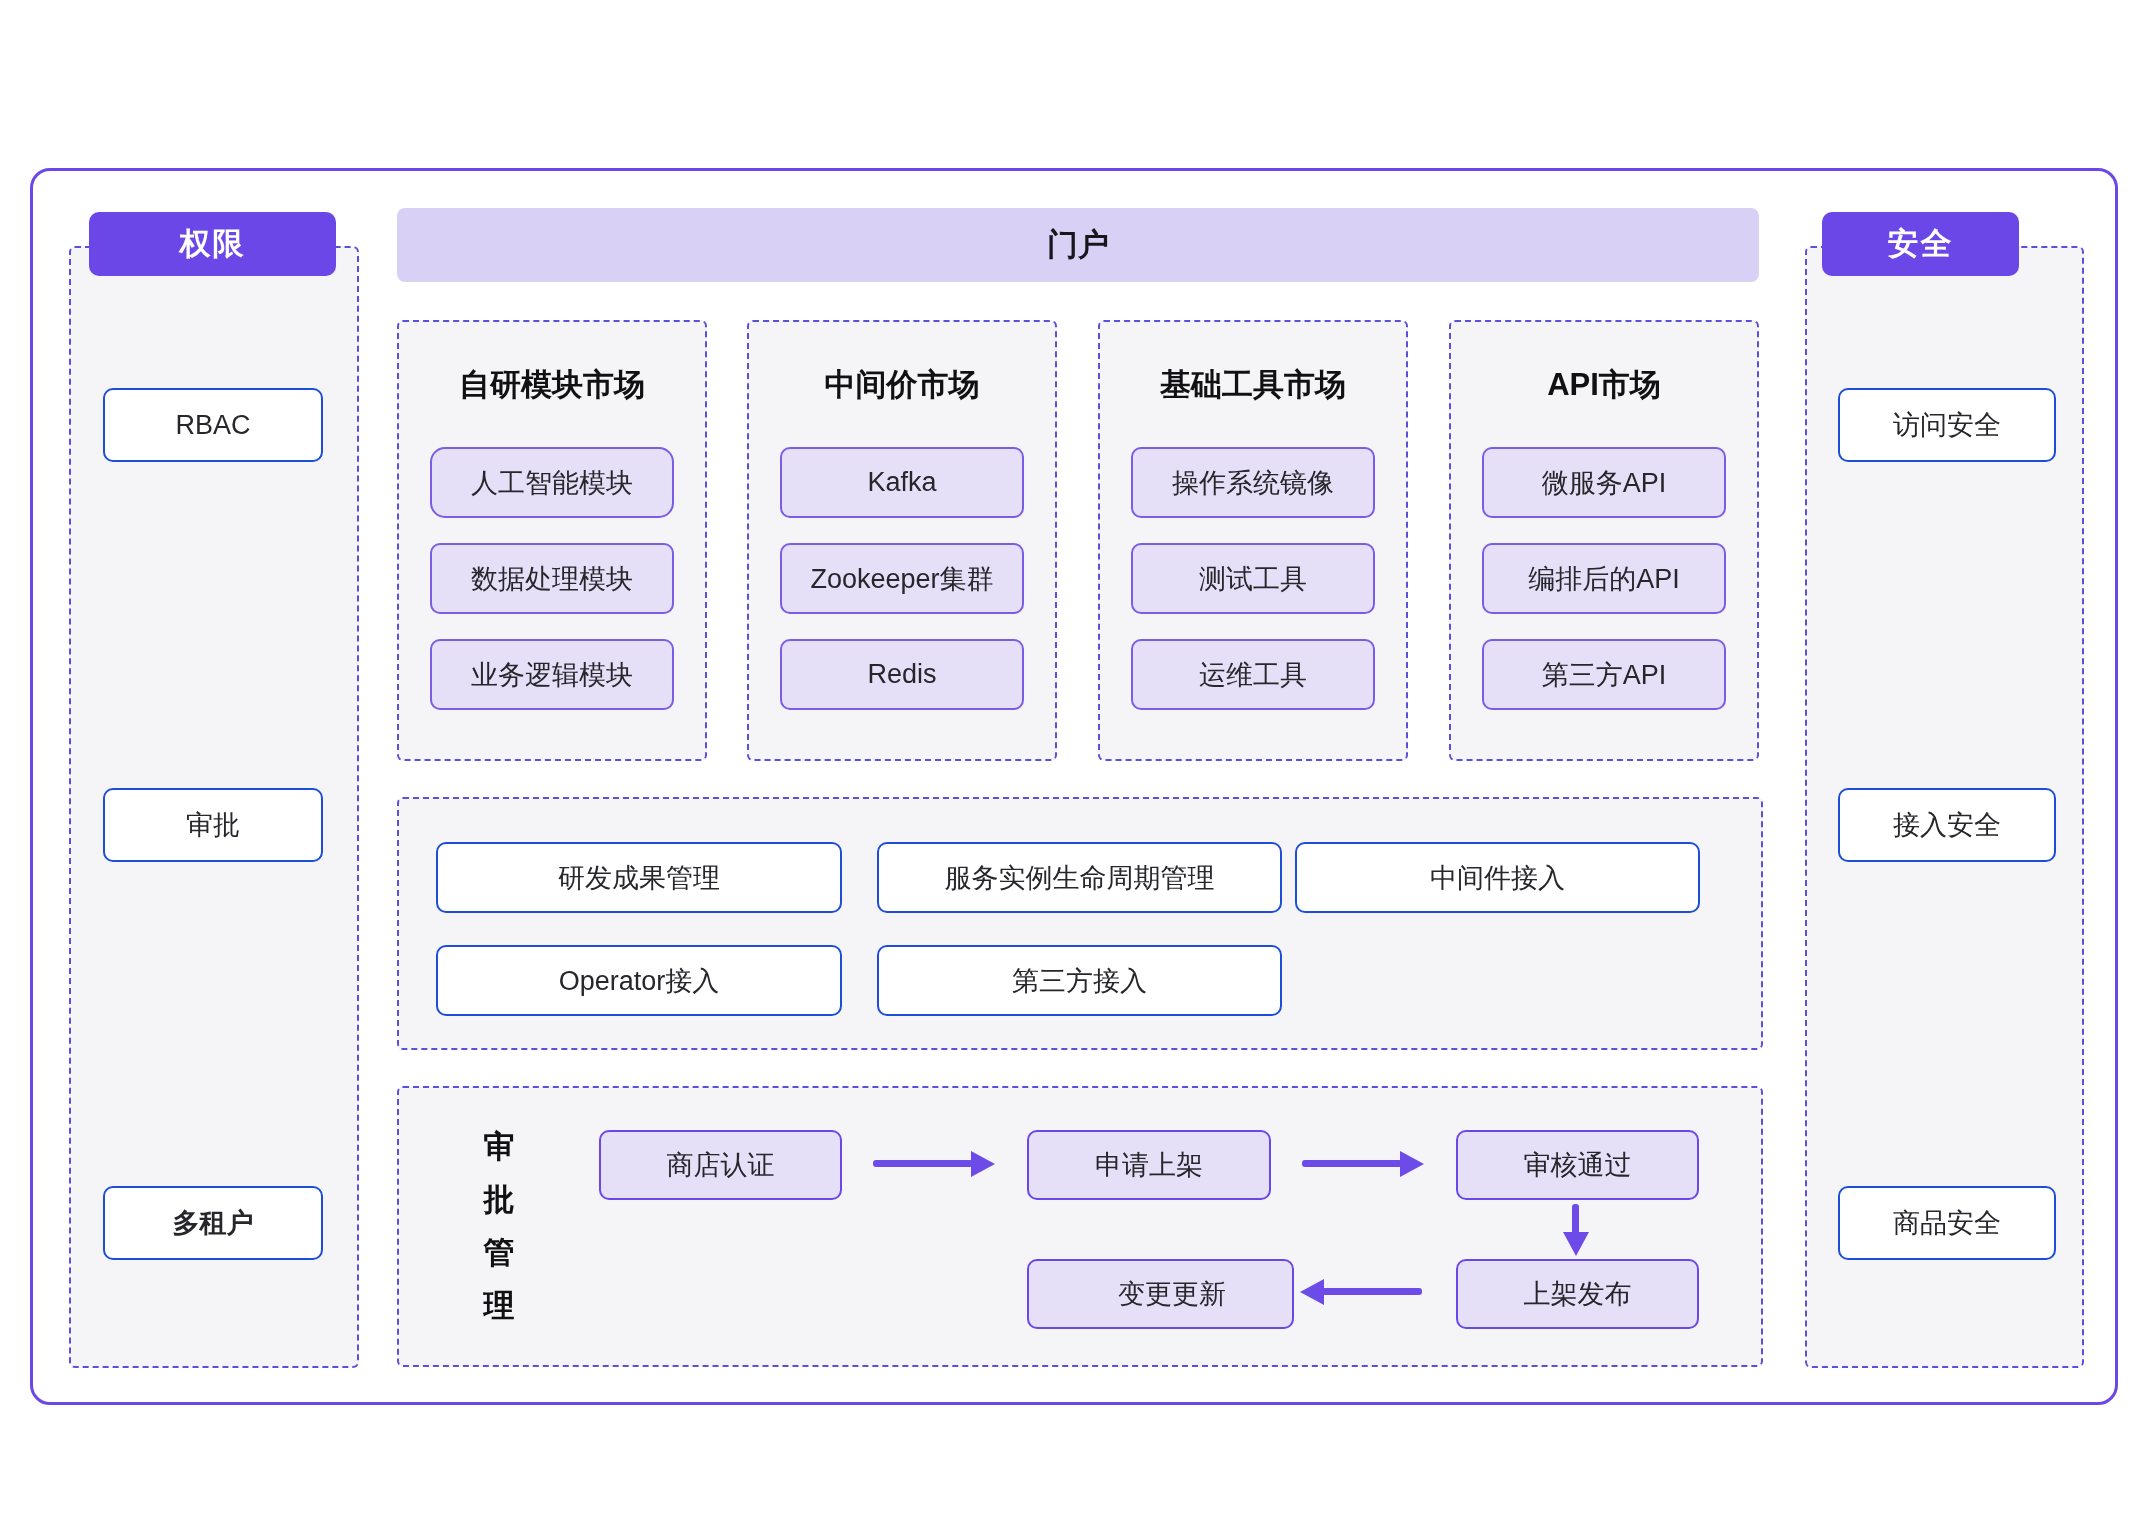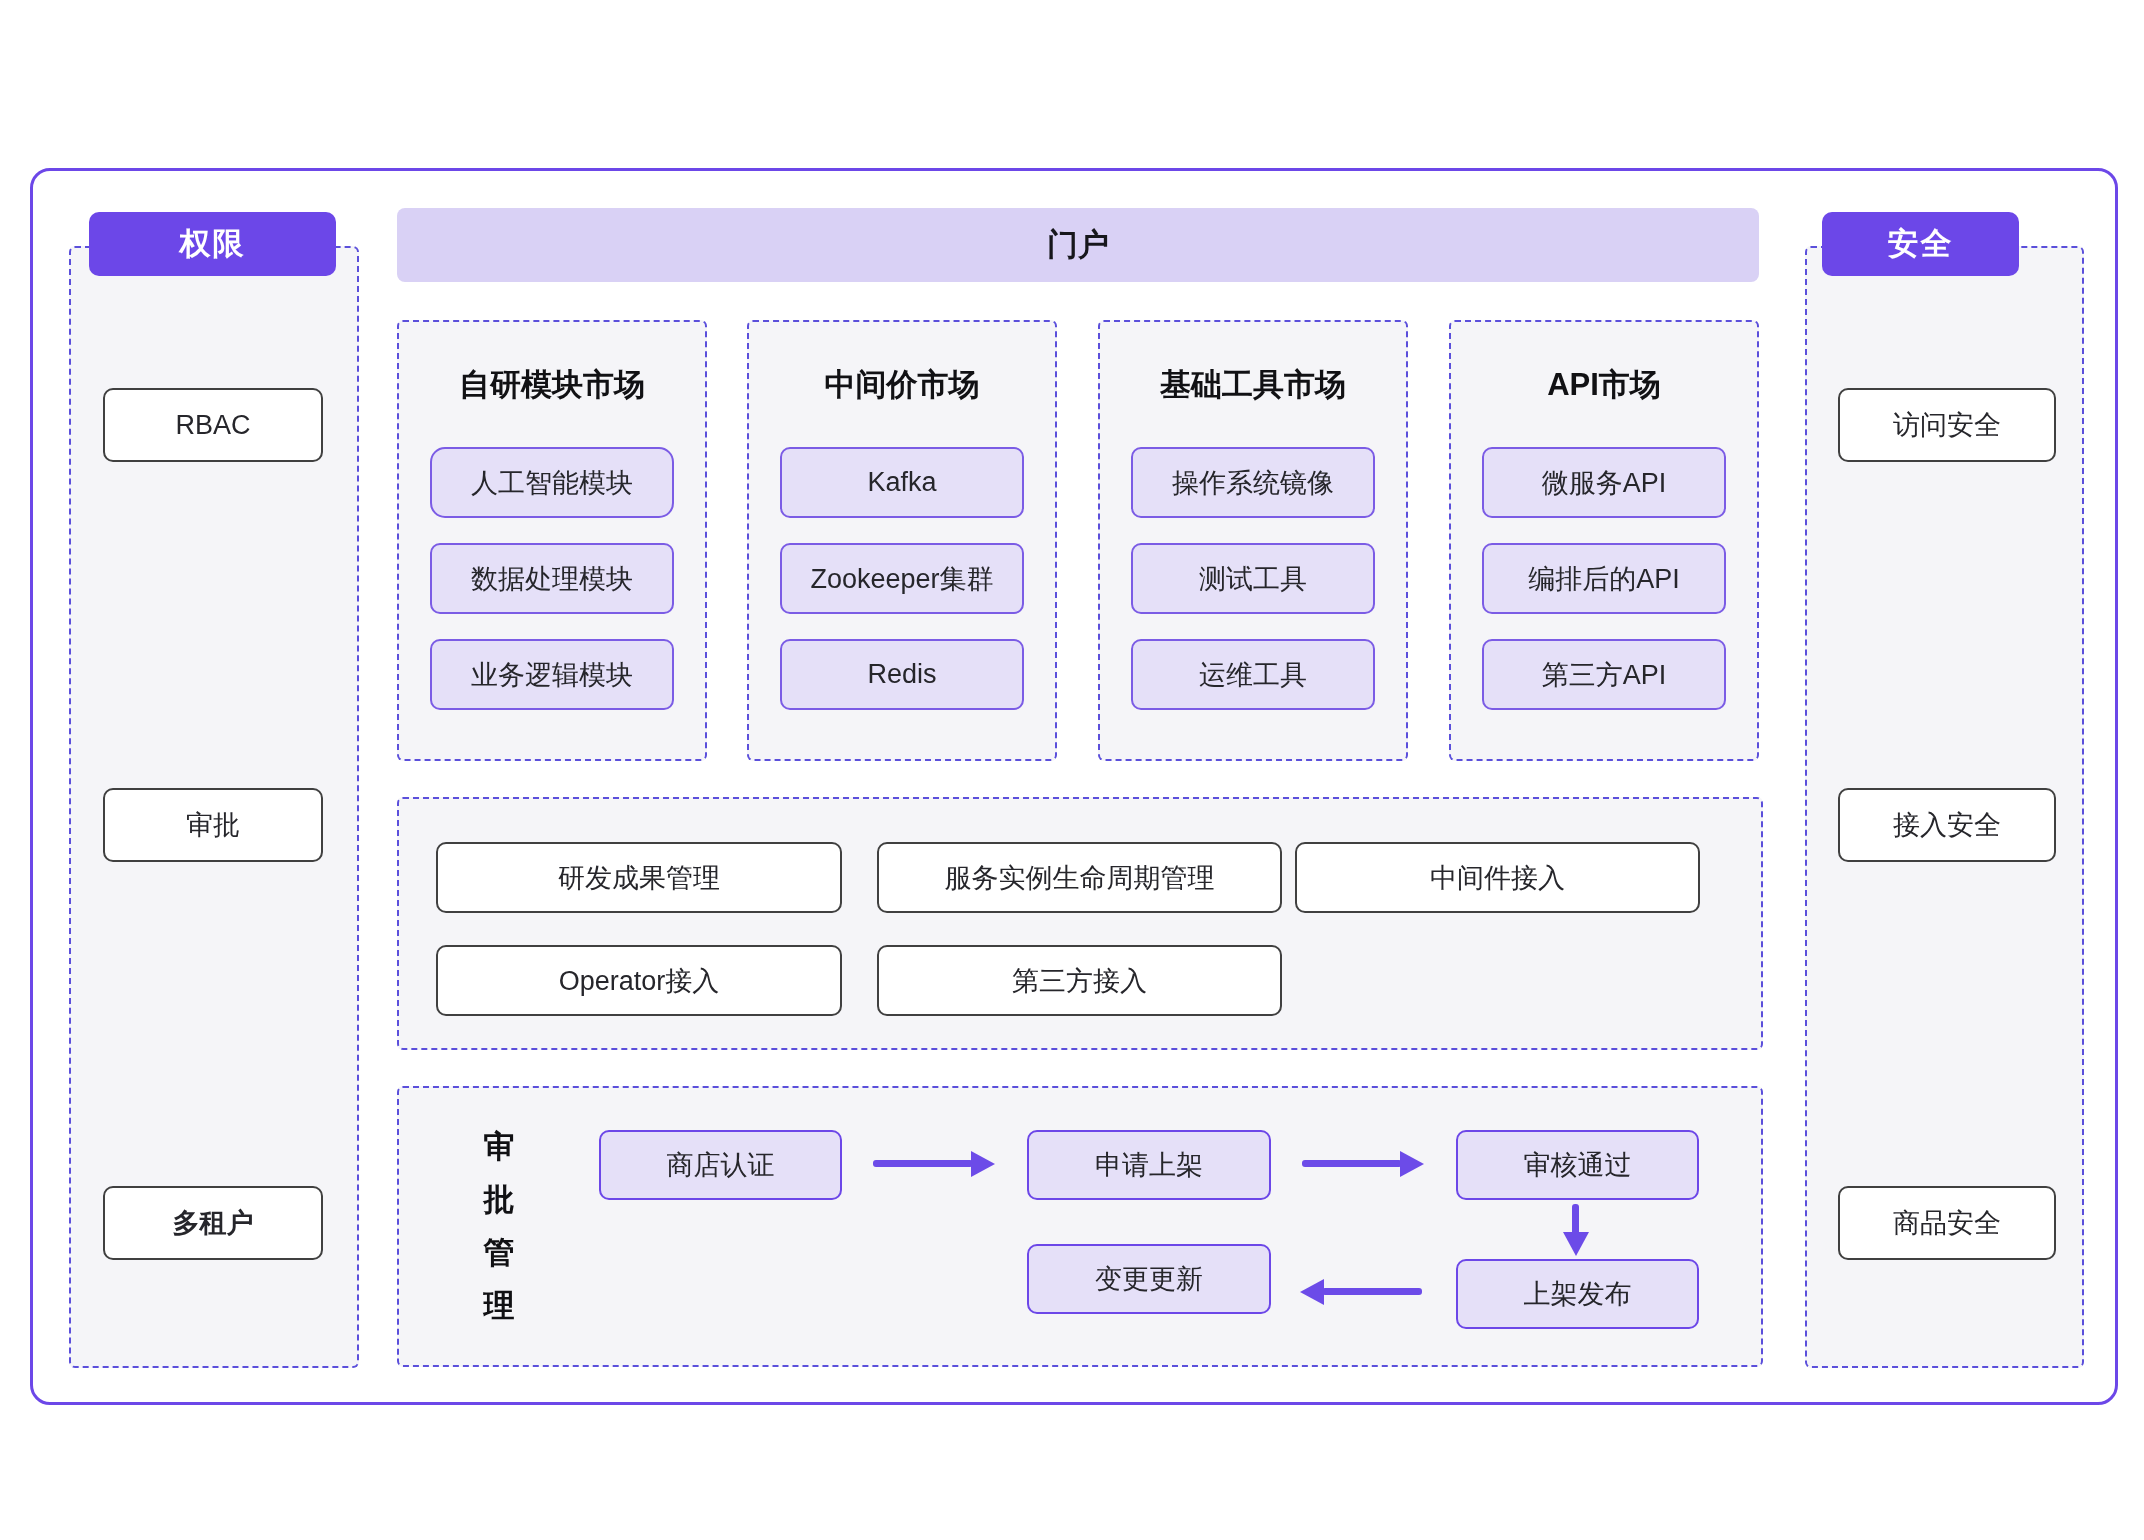--- a/index.html
+++ b/index.html
@@ -6,21 +6,21 @@
   .canvas{position:relative;width:2144px;height:1540px;background:#ffffff;
           font-family:"Liberation Sans","DejaVu Sans",sans-serif;color:#1b1b1f;overflow:hidden;}
   .outer{position:absolute;left:30px;top:168px;width:2082px;height:1231px;
          border:3px solid #6c47e8;border-radius:20px;background:#ffffff;}
   .panel{position:absolute;background:#f5f5f8;border:2px dashed #5b4fdb;border-radius:6px;z-index:1;}
   .hdr{position:absolute;background:#6c47e8;color:#ffffff;font-weight:bold;font-size:31px;
        display:flex;align-items:center;justify-content:center;border-radius:10px;z-index:3;letter-spacing:2px;}
   .portal-bar{position:absolute;left:397px;top:208px;width:1362px;height:74px;background:#d9d1f5;
        border-radius:8px;display:flex;align-items:center;justify-content:center;
        font-size:31px;font-weight:600;z-index:2;color:#17171c;}
-  .node{position:absolute;background:#ffffff;border:2px solid #404040;border-radius:10px;
+  .node{position:absolute;background:#ffffff;border:2px solid #1d4ed8;border-radius:10px;
         display:flex;align-items:center;justify-content:center;font-size:27px;color:#26262b;}
   .chip{position:absolute;background:#e5e0f8;border:2px solid #7b5ce5;border-radius:10px;
         display:flex;align-items:center;justify-content:center;font-size:27px;color:#26262b;}
   .flowchip{position:absolute;background:#e5e0f8;border:2px solid #6c47e8;border-radius:10px;
         display:flex;align-items:center;justify-content:center;font-size:27px;color:#26262b;}
   .mtitle{position:absolute;left:0;right:0;top:42px;text-align:center;font-size:31px;font-weight:bold;color:#111114;}
   .vchar{position:absolute;width:40px;text-align:center;font-size:31px;font-weight:bold;color:#111114;}
   .harrow{position:absolute;height:7px;background:#6c4be8;border-radius:3px;z-index:2;}
   .harrow.ah-right::after{content:"";position:absolute;right:-22px;top:50%;transform:translateY(-50%);
         border-top:13px solid transparent;border-bottom:13px solid transparent;border-left:24px solid #6c4be8;}
@@ -86,21 +86,21 @@
   <div class="panel" style="left:397px;top:1086px;width:1362px;height:277px;">
     <div class="vchar" style="left:80px;top:38px;">审</div>
     <div class="vchar" style="left:80px;top:91px;">批</div>
     <div class="vchar" style="left:80px;top:144px;">管</div>
     <div class="vchar" style="left:80px;top:197px;">理</div>
 
     <div class="flowchip" style="left:200px;top:42px;width:239px;height:66px;">商店认证</div>
     <div class="flowchip" style="left:628px;top:42px;width:240px;height:66px;">申请上架</div>
     <div class="flowchip" style="left:1057px;top:42px;width:239px;height:66px;">审核通过</div>
     <div class="flowchip" style="left:1057px;top:171px;width:239px;height:66px;">上架发布</div>
-    <div class="flowchip" style="left:628px;top:156px;width:240px;height:66px;">变更更新</div>
+    <div class="flowchip" style="left:628px;top:171px;width:240px;height:66px;padding-left:23px;">变更更新</div>
 
     <div class="harrow ah-right" style="left:474px;top:72px;width:100px;"></div>
     <div class="harrow ah-right" style="left:903px;top:72px;width:100px;"></div>
     <div class="varrow" style="left:1173px;top:116px;height:32px;"></div>
     <div class="harrow ah-left" style="left:923px;top:200px;width:100px;"></div>
   </div>
 
   <div class="panel" style="left:1805px;top:246px;width:275px;height:1118px;">
     <div class="node" style="left:31px;top:140px;width:214px;height:70px;">访问安全</div>
     <div class="node" style="left:31px;top:540px;width:214px;height:70px;">接入安全</div>

